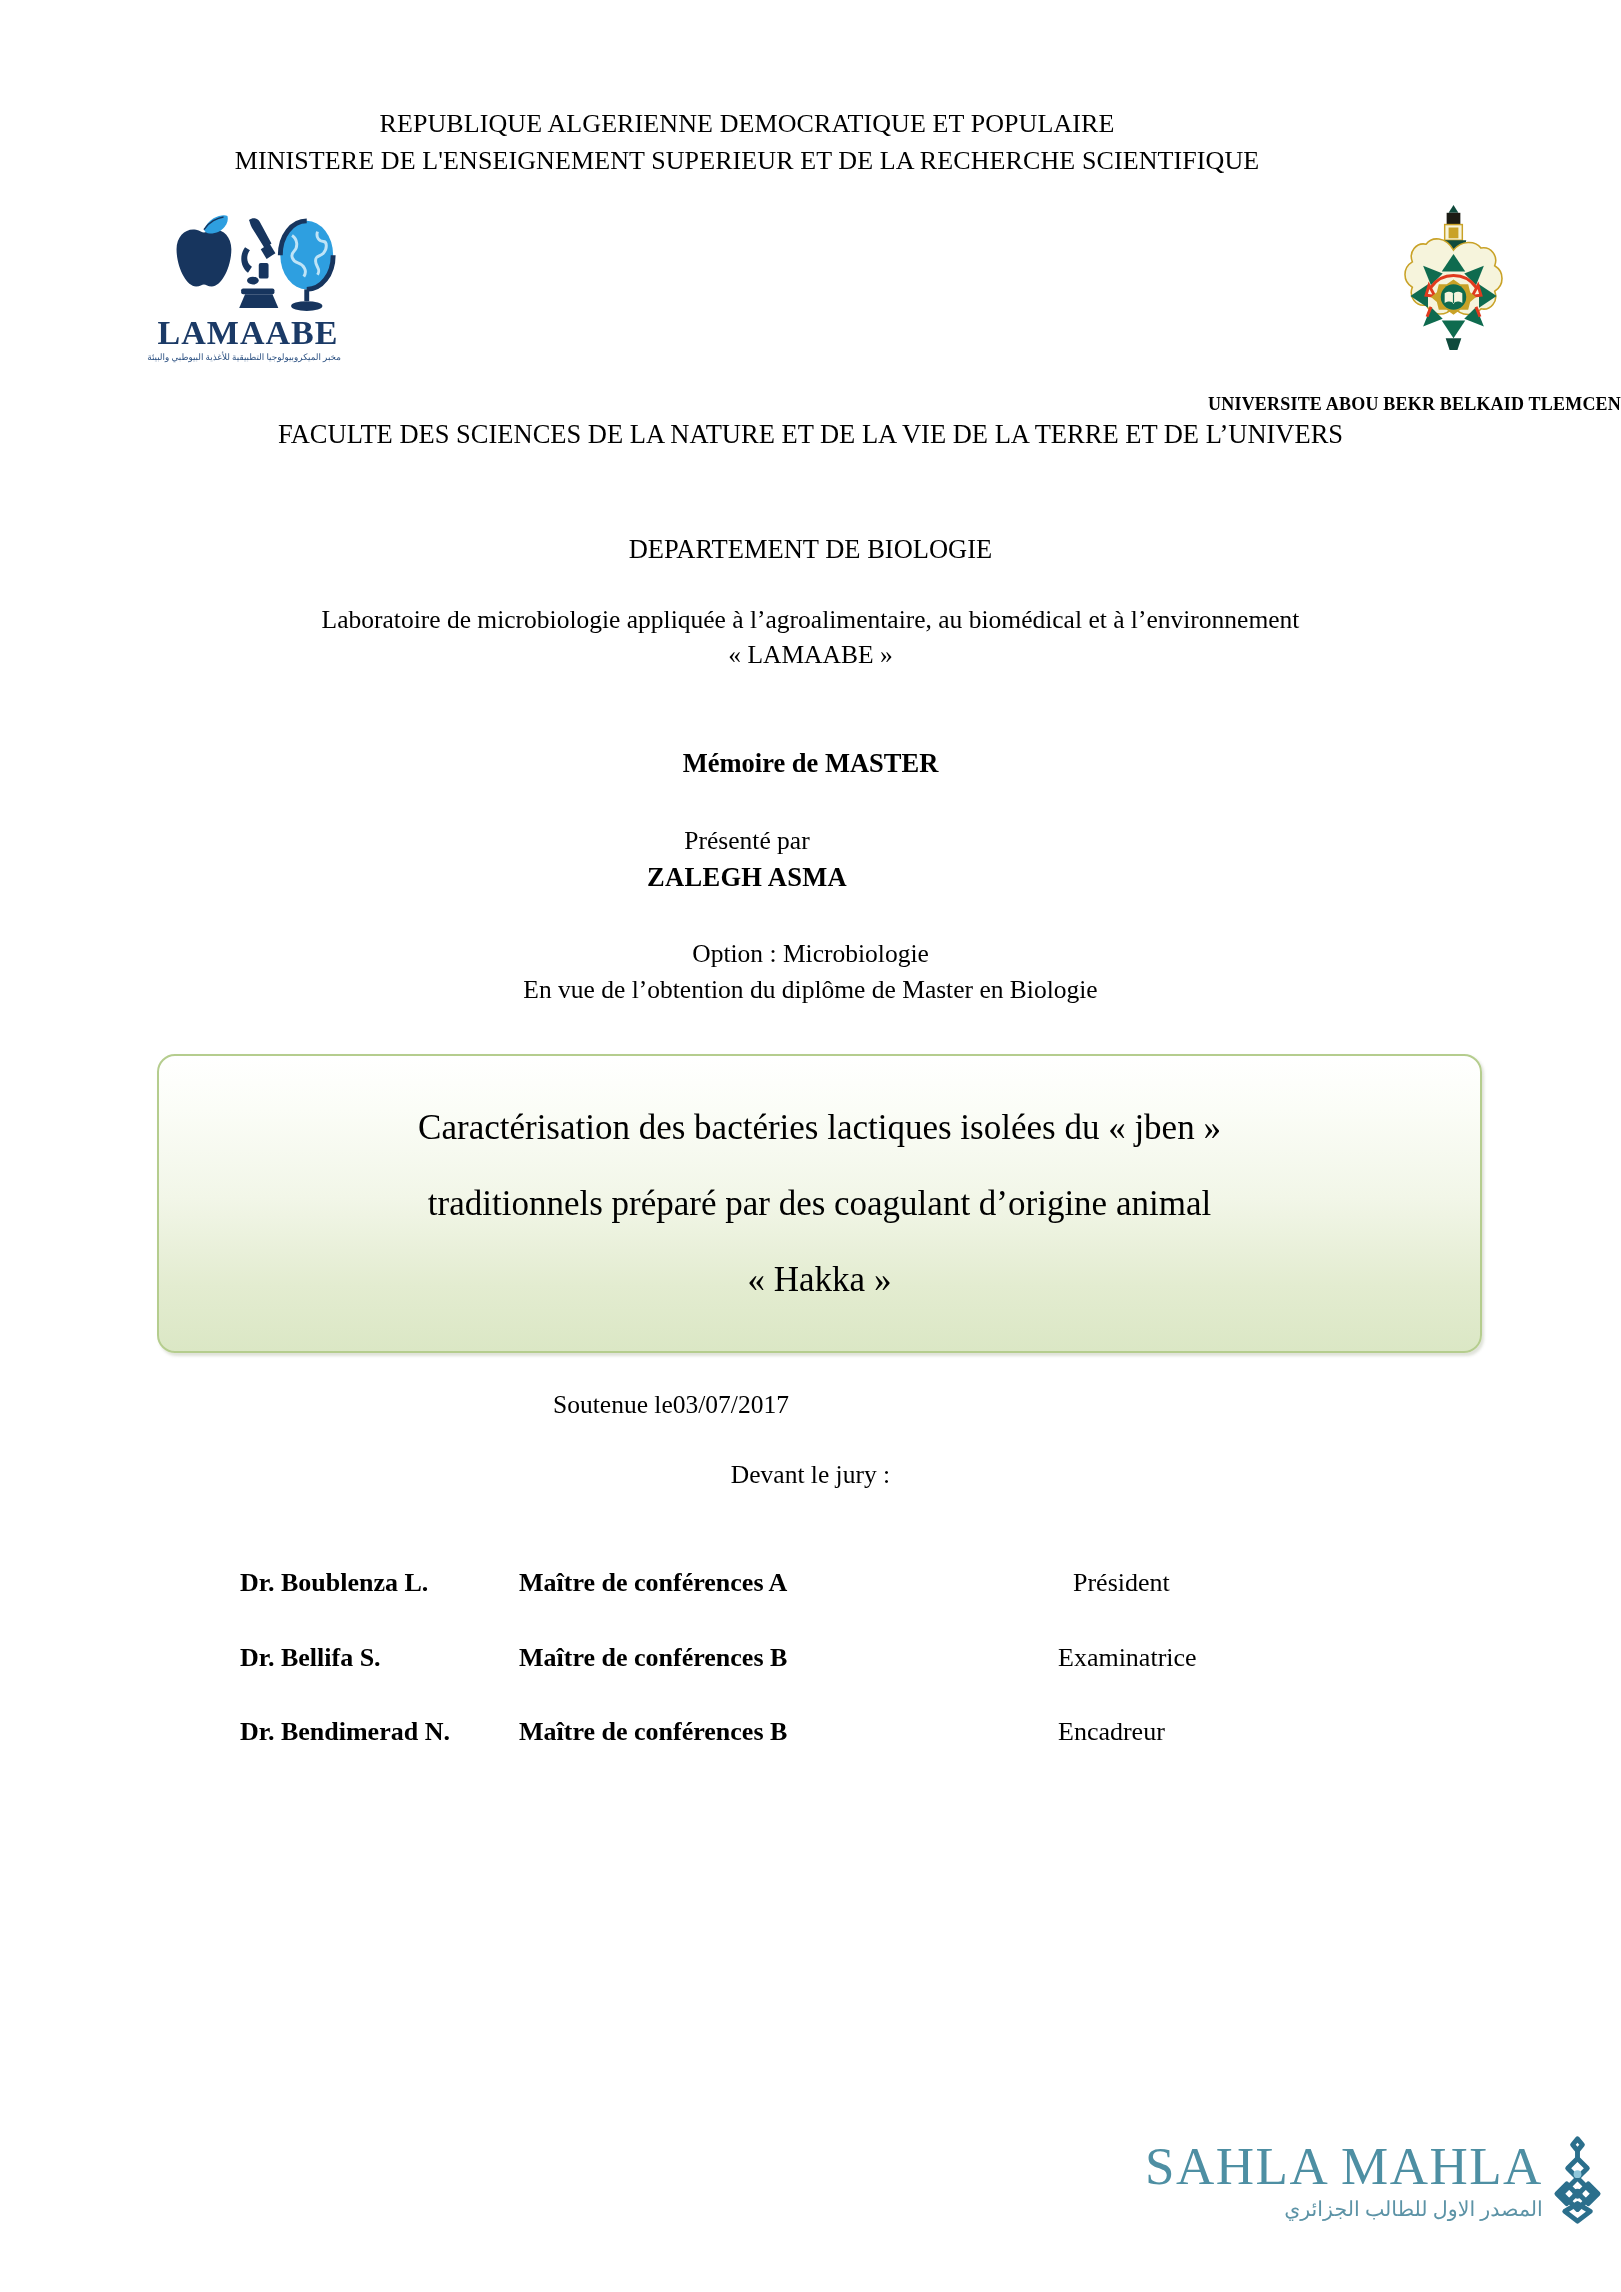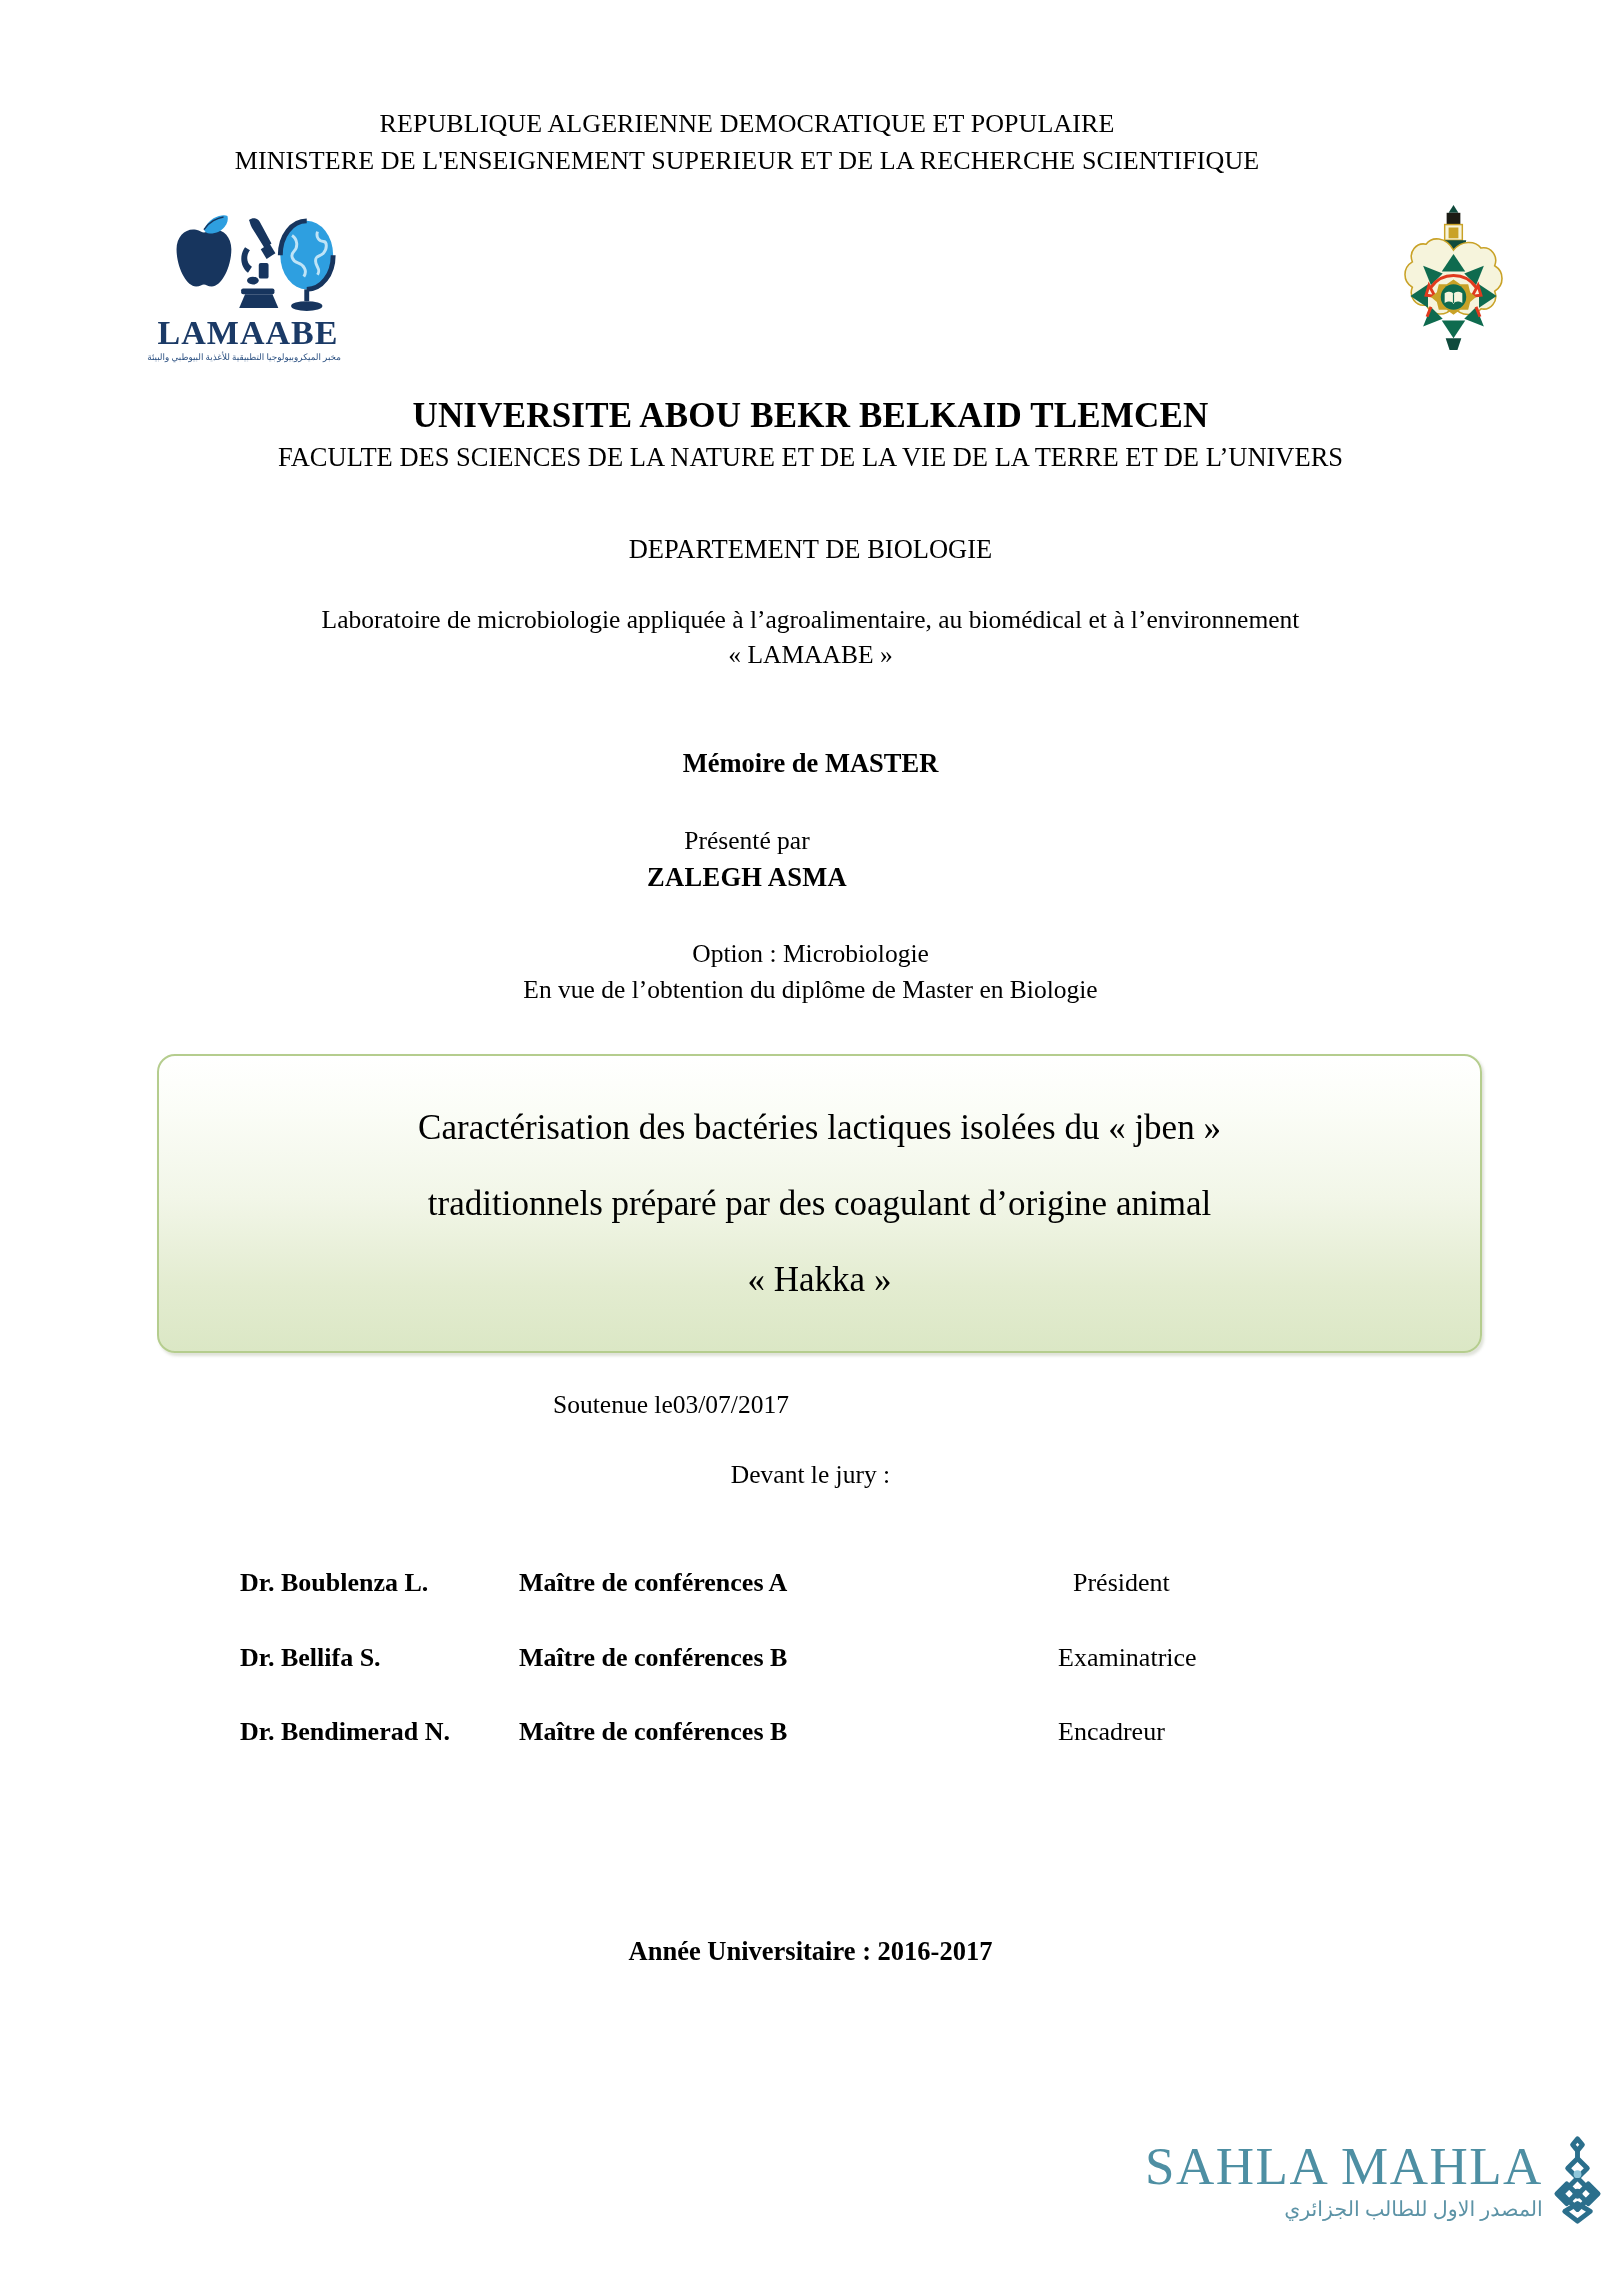--- a/index.html
+++ b/index.html
@@ -80,24 +80,25 @@
 
   
   .univ-block {
     position: absolute;
     top: 392px;
     left: 0;
     width: 1621px;
     text-align: center;
   }
   .univ-name {
-    font-size: 35px;
+    font-size: 18px;
     font-weight: bold;
     letter-spacing: 0.2px;
     line-height: 1.35;
+    text-align: right;
   }
   .faculty {
     font-size: 26.5px;
     line-height: 1.38;
     padding: 0 196px;
   }
 
   .dept {
     position: absolute;
     top: 534px;
@@ -422,21 +423,20 @@
       <div class="jury-grade">Maître de conférences B</div>
       <div class="jury-role">Examinatrice</div>
     </div>
     <div class="jury-row">
       <div class="jury-name">Dr. Bendimerad N.</div>
       <div class="jury-grade">Maître de conférences B</div>
       <div class="jury-role">Encadreur</div>
     </div>
   </div>
 
-  <div class="annee">Année Universitaire : 2016-2017</div>
 
   <div class="watermark">
     <div class="wm-row">
       <div class="wm-text">
         <div class="wm-title">SAHLA MAHLA</div>
         <div class="wm-sub">المصدر الاول للطالب الجزائري</div>
       </div>
       <div class="wm-mark">
         <svg width="65" height="94" viewBox="0 0 66 96" xmlns="http://www.w3.org/2000/svg">
           <g fill="none" stroke="#2b6f8c" stroke-width="5" stroke-linejoin="round">

